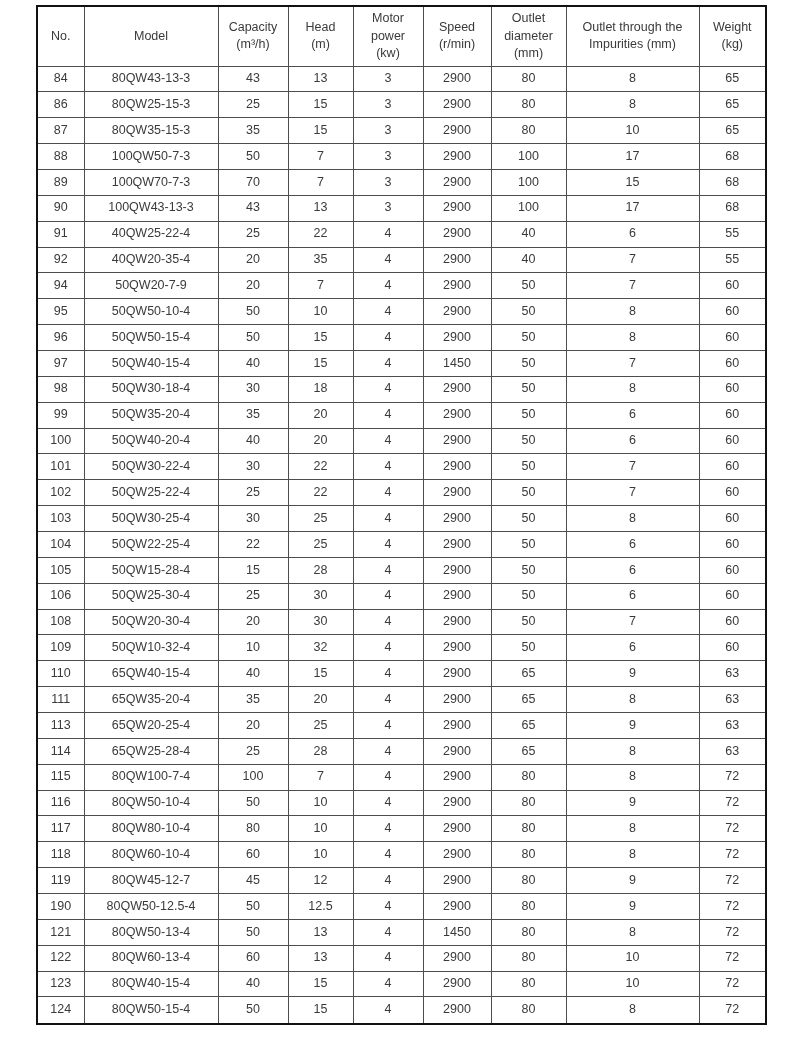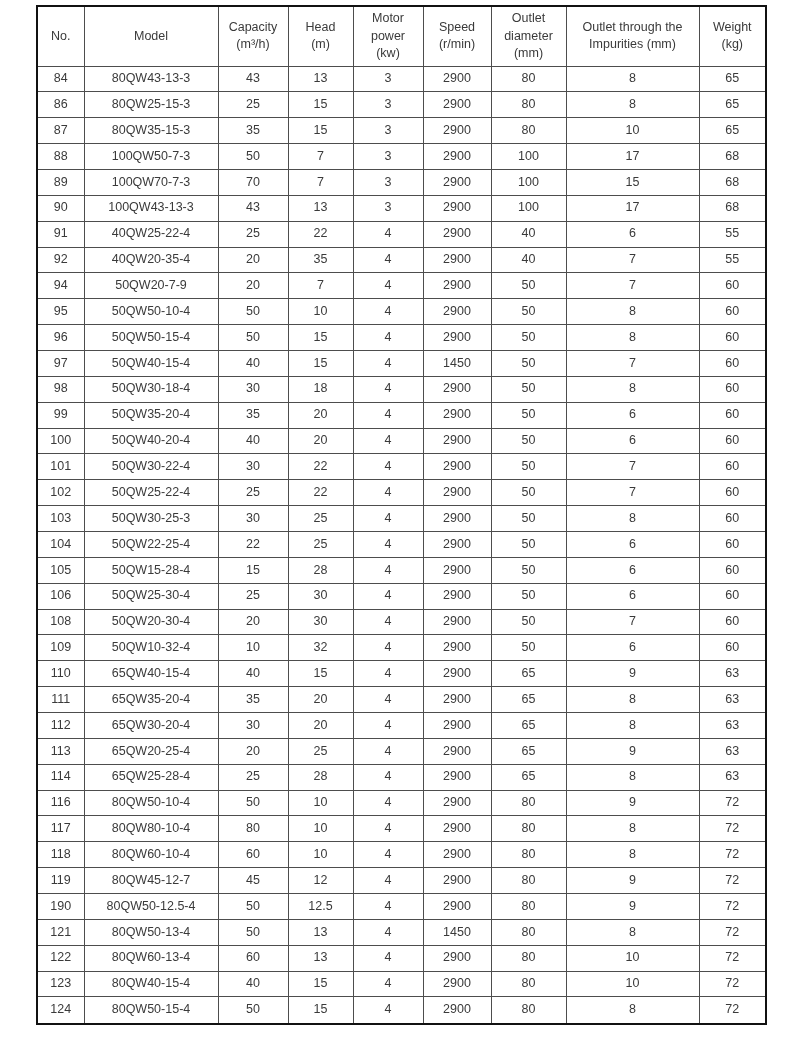--- a/index.html
+++ b/index.html
@@ -268,21 +268,21 @@
           <td>25</td>
           <td>22</td>
           <td>4</td>
           <td>2900</td>
           <td>50</td>
           <td>7</td>
           <td>60</td>
         </tr>
         <tr>
           <td>103</td>
-          <td>50QW30-25-3</td>
+          <td>50QW30-25-4</td>
           <td>30</td>
           <td>25</td>
           <td>4</td>
           <td>2900</td>
           <td>50</td>
           <td>8</td>
           <td>60</td>
         </tr>
         <tr>
           <td>104</td>
@@ -355,51 +355,51 @@
           <td>65QW35-20-4</td>
           <td>35</td>
           <td>20</td>
           <td>4</td>
           <td>2900</td>
           <td>65</td>
           <td>8</td>
           <td>63</td>
         </tr>
         <tr>
-          <td>112</td>
-          <td>65QW30-20-4</td>
-          <td>30</td>
-          <td>20</td>
-          <td>4</td>
-          <td>2900</td>
-          <td>65</td>
-          <td>8</td>
-          <td>63</td>
-        </tr>
-        <tr>
           <td>113</td>
           <td>65QW20-25-4</td>
           <td>20</td>
           <td>25</td>
           <td>4</td>
           <td>2900</td>
           <td>65</td>
           <td>9</td>
           <td>63</td>
         </tr>
         <tr>
           <td>114</td>
           <td>65QW25-28-4</td>
           <td>25</td>
           <td>28</td>
           <td>4</td>
           <td>2900</td>
           <td>65</td>
           <td>8</td>
           <td>63</td>
+        </tr>
+        <tr>
+          <td>115</td>
+          <td>80QW100-7-4</td>
+          <td>100</td>
+          <td>7</td>
+          <td>4</td>
+          <td>2900</td>
+          <td>80</td>
+          <td>8</td>
+          <td>72</td>
         </tr>
         <tr>
           <td>116</td>
           <td>80QW50-10-4</td>
           <td>50</td>
           <td>10</td>
           <td>4</td>
           <td>2900</td>
           <td>80</td>
           <td>9</td>

